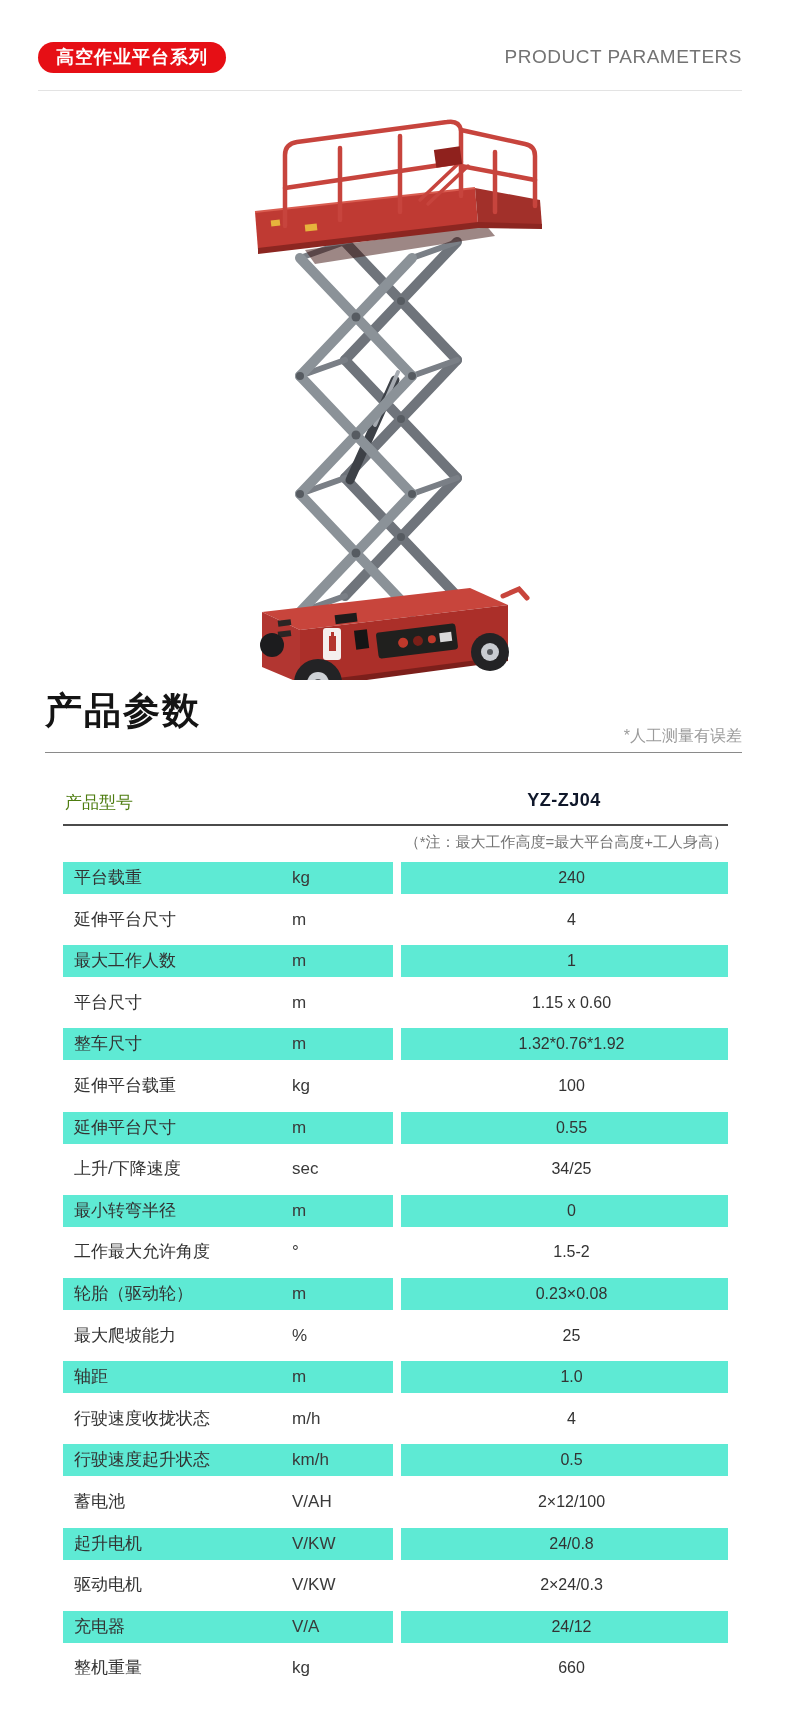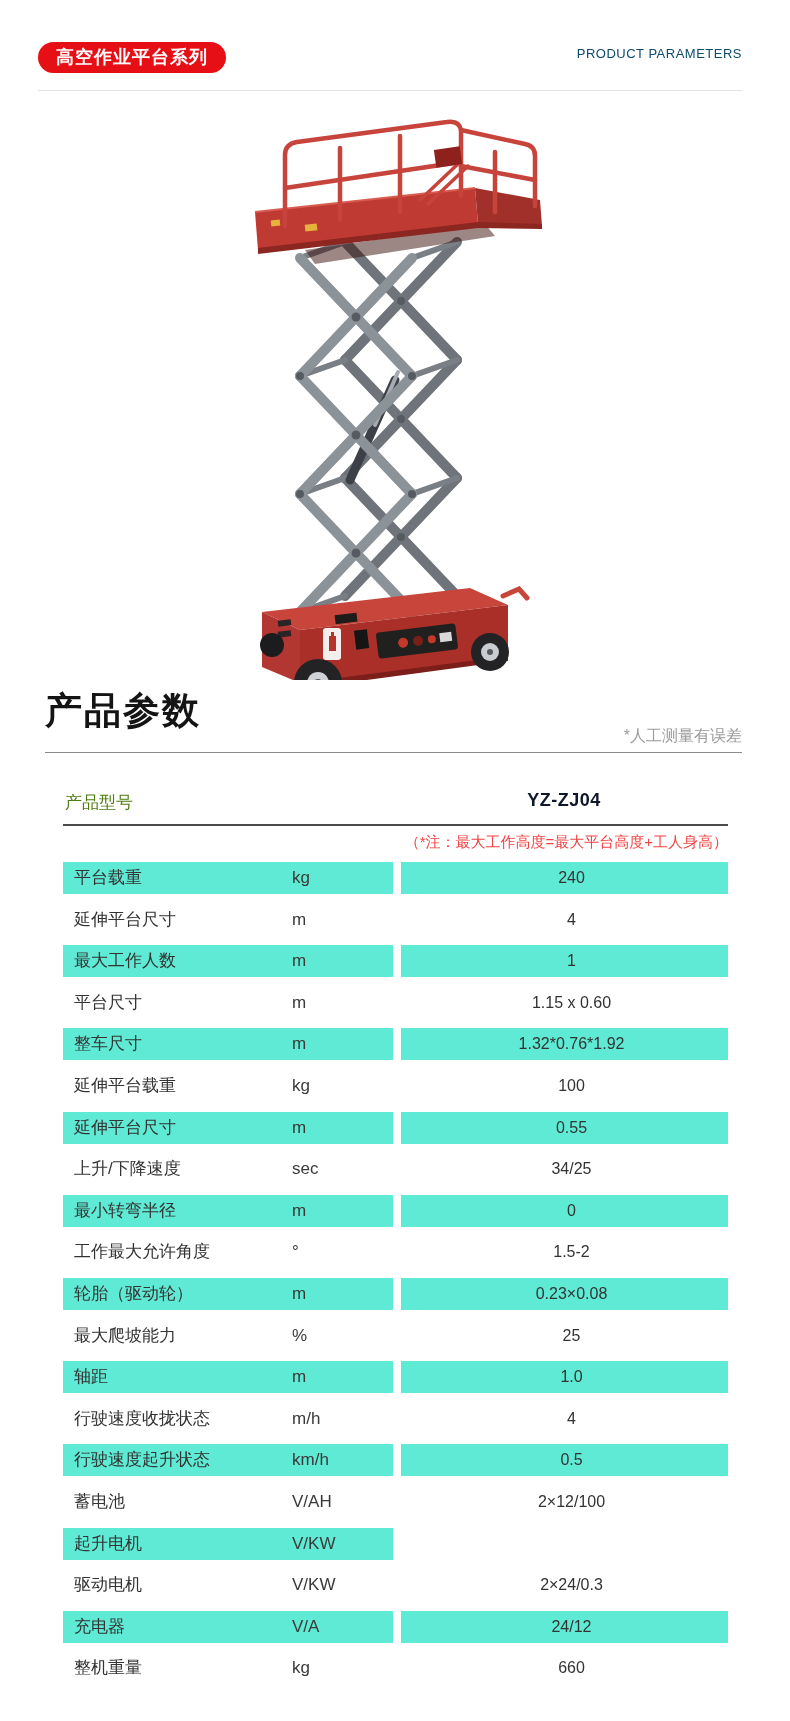--- a/index.html
+++ b/index.html
@@ -2,37 +2,37 @@
 <html><head>
 <meta charset="utf-8">
 <style>
   html,body{margin:0;padding:0;background:#fff;}
   #page{position:relative;width:790px;height:1721px;background:#fff;overflow:hidden;
         font-family:"Liberation Sans","DejaVu Sans",sans-serif;}
 
   
   .badge{position:absolute;left:38px;top:42px;height:31px;line-height:31px;padding:0 18px;
          background:#e60f15;color:#fff;font-size:18px;font-weight:bold;border-radius:17px;letter-spacing:1px;}
-  .header-sub{position:absolute;right:48px;top:46px;font-size:13px;color:#0c4a6e;letter-spacing:.5px;}
+  .header-sub{position:absolute;right:48px;top:46px;font-size:19px;color:#737373;letter-spacing:.5px;}
   .header-line{position:absolute;left:38px;right:48px;top:90px;height:1px;background:#e3e3e3;}
 
   
   .product-svg{position:absolute;left:185px;top:100px;}
 
   
   .section-title{position:absolute;left:45px;top:686px;font-size:37px;font-weight:bold;color:#141414;letter-spacing:2px;}
   .section-note{position:absolute;right:48px;top:726px;font-size:16px;color:#9b9b9b;}
   .section-line{position:absolute;left:45px;right:48px;top:752px;height:1px;background:#8a8a8a;}
 
   
   .model-label{position:absolute;left:65px;top:791px;font-size:17px;color:#4d7c0f;}
   .model-value{position:absolute;left:400px;top:790px;width:328px;text-align:center;
                font-size:18px;font-weight:bold;color:#0f172a;letter-spacing:.5px;}
   .table-topline{position:absolute;left:63px;top:824px;width:665px;height:2px;background:#4b4b4b;}
-  .table-note{position:absolute;right:62px;top:833px;font-size:15px;color:#ef4444;}
+  .table-note{position:absolute;right:62px;top:833px;font-size:15px;color:#737373;}
 
   
   .rows{position:absolute;left:63px;top:862px;width:665px;}
   .spec-row{display:flex;height:32px;margin-bottom:9.6px;}
   .cell-l{position:relative;width:330px;margin-right:8px;line-height:32px;}
   .cell-l .label{padding-left:11px;font-size:17px;color:#333;}
   .cell-l .unit{position:absolute;left:229px;top:0;font-size:17px;color:#3a3a3a;}
   .cell-r{flex:1;line-height:32px;text-align:center;font-size:16px;color:#333;padding-left:14px;}
   .spec-row.odd .cell-l,.spec-row.odd .cell-r{background:#5eead4;}
 </style>
@@ -230,20 +230,21 @@
       <div class="spec-row odd">
         <div class="cell-l"><span class="label">行驶速度起升状态</span><span class="unit">km/h</span></div>
         <div class="cell-r">0.5</div>
       </div>
       <div class="spec-row">
         <div class="cell-l"><span class="label">蓄电池</span><span class="unit">V/AH</span></div>
         <div class="cell-r">2×12/100</div>
       </div>
       <div class="spec-row odd">
         <div class="cell-l"><span class="label">起升电机</span><span class="unit">V/KW</span></div>
+        <div class="cell-r">24/0.8</div>
       </div>
       <div class="spec-row">
         <div class="cell-l"><span class="label">驱动电机</span><span class="unit">V/KW</span></div>
         <div class="cell-r">2×24/0.3</div>
       </div>
       <div class="spec-row odd">
         <div class="cell-l"><span class="label">充电器</span><span class="unit">V/A</span></div>
         <div class="cell-r">24/12</div>
       </div>
       <div class="spec-row">

